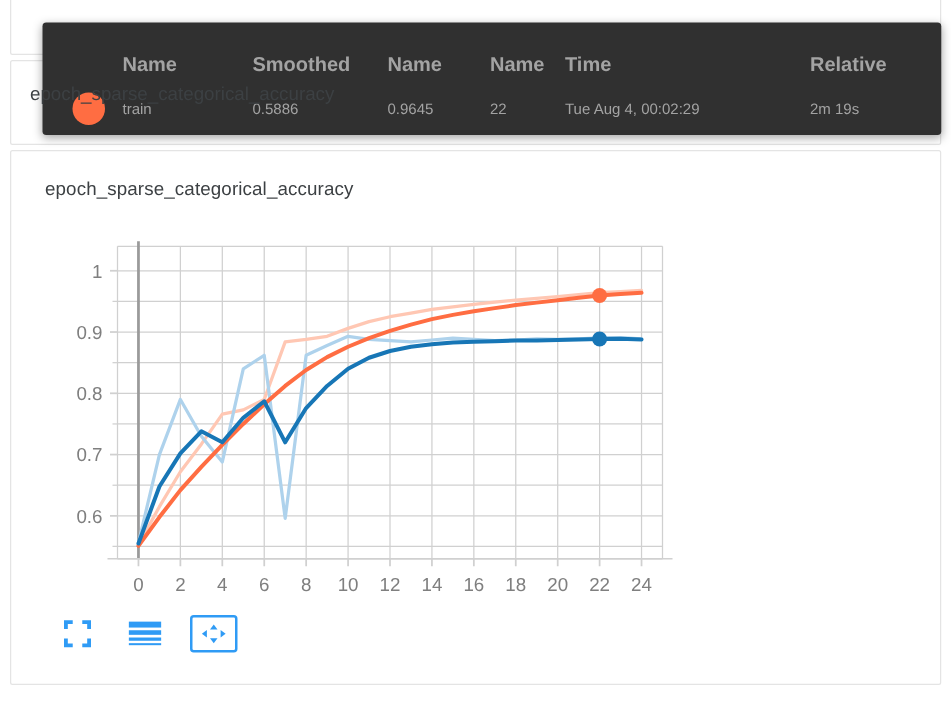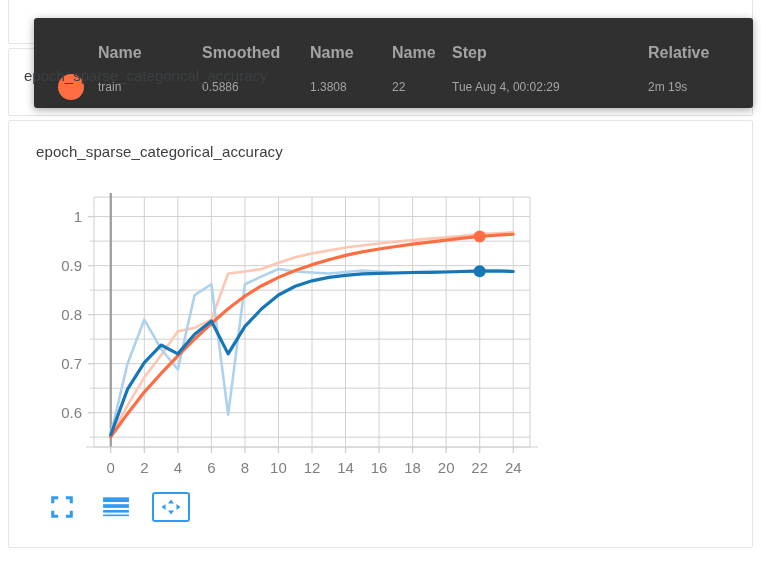--- a/index.html
+++ b/index.html
@@ -269,32 +269,32 @@
 
   <div id="tooltip">
     <table>
       <thead>
         <tr>
           <th class="col-dot"></th>
           <th class="col-name">Name</th>
           <th class="col-smooth">Smoothed</th>
           <th class="col-value">Name</th>
           <th class="col-step">Name</th>
-          <th class="col-time">Step</th>
+          <th class="col-time">Time</th>
           <th class="col-rel">Relative</th>
         </tr>
       </thead>
       <tbody>
         <tr>
           <td class="col-dot">
             <span class="dot filled"></span>
           </td>
           <td class="col-name">train</td>
           <td class="col-smooth">0.5886</td>
-          <td class="col-value">1.3808</td>
+          <td class="col-value">0.9645</td>
           <td class="col-step">22</td>
           <td class="col-time">Tue Aug 4, 00:02:29</td>
           <td class="col-rel">2m 19s</td>
         </tr>
       </tbody>
     </table>
   </div>
 
 </div>
 

